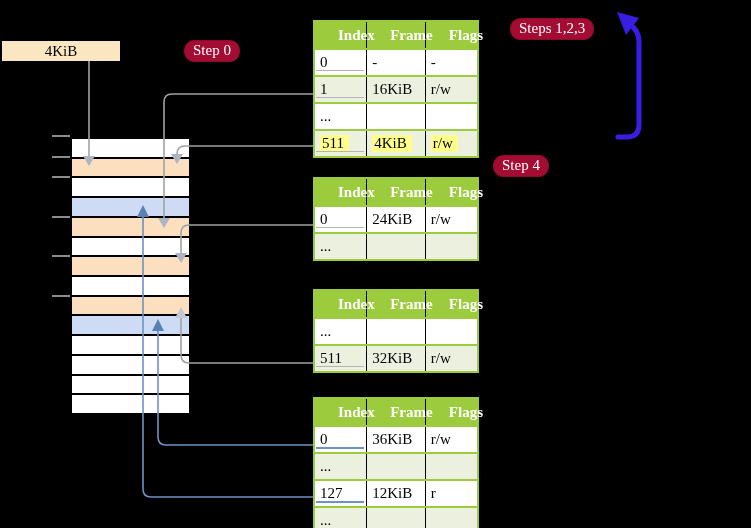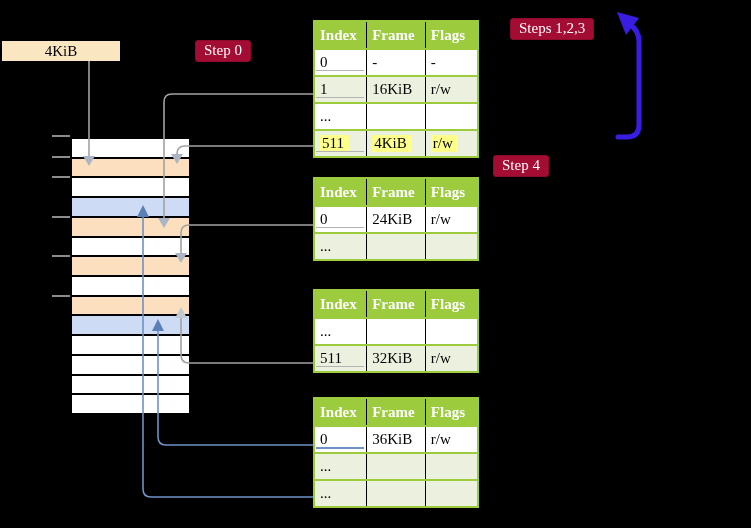--- a/index.html
+++ b/index.html
@@ -8,21 +8,21 @@
     overflow:hidden;font-family:"Liberation Serif","DejaVu Serif",serif;
   }
   
   .legend-box{
     position:absolute;left:2px;top:41px;width:118px;height:20px;
     background:#FAE7C2;color:#000;font-size:15px;line-height:20px;text-align:center;
   }
   
   .rlabel,.blabel{
     position:absolute;color:#fff;font-size:15px;line-height:17px;
-    padding:1px 8px 2px;border-radius:3px;white-space:nowrap;
+    padding:1px 8px 2px;border-radius:10px;white-space:nowrap;
   }
   .rlabel{background:#A30C33;border:1px solid #8E0A2B;}
   .blabel{background:#3A1DE3;border:1px solid #6F5FE8;}
   
   .memstrip{
     position:absolute;left:70px;top:137px;width:121px;height:278px;
     border:2px solid #000;background:#000;display:flex;flex-direction:column;
     box-sizing:border-box;
   }
   .mrow{flex:1;border-bottom:2px solid #000;}
@@ -32,21 +32,21 @@
   .mrow[data-color="blue"]{background:#CDDCF4;}
   .tick{position:absolute;left:52px;width:18px;height:2px;background:#8C8C8C;}
   
   .ptable{
     position:absolute;border-collapse:collapse;background:#fff;
     border:2px solid #9CCB3E;table-layout:fixed;width:166px;
     font-size:15px;color:#000;
   }
   .ptable th{
     background:#9CCB3E;color:#fff;font-weight:bold;text-align:left;
-    padding:2px 5px;height:22px;border-left:1px solid #000;
+    padding:2px 23px;height:22px;border-left:1px solid #000;
     border-bottom:2px solid #9CCB3E;font-size:15px;
   }
   .ptable td{
     padding:1px 5px;height:23px;border-left:1px solid #000;
     border-top:2px solid #9CCB3E;vertical-align:middle;
   }
   .ptable th:first-child,.ptable td:first-child{border-left:none;}
   .ptable tr.alt td{background:#EBF1DE;}
   .ptable td.idx{position:relative;}
   .ulink{position:absolute;left:1px;right:2px;bottom:4px;height:1px;background:#B3B3B3;}
@@ -54,21 +54,21 @@
   .hl{background:#FEFE8B;padding:0 5px 1px 2px;}
   svg.overlay{position:absolute;left:0;top:0;pointer-events:none;z-index:5;}
 </style>
 </head>
 <body>
 
 <div id="stage">
 
   <div class="legend-box">4KiB</div>
 
-  <div class="rlabel" style="left:195px;top:40px">Step 0</div>
+  <div class="rlabel" style="left:184px;top:40px">Step 0</div>
   <div class="rlabel" style="left:510px;top:18px">Steps 1,2,3</div>
   <div class="rlabel" style="left:493px;top:155px">Step 4</div>
 
   <div class="tick" style="top:135px"></div>
   <div class="tick" style="top:156px"></div>
   <div class="tick" style="top:176px"></div>
   <div class="tick" style="top:216px"></div>
   <div class="tick" style="top:255px"></div>
   <div class="tick" style="top:295px"></div>
 
@@ -197,20 +197,25 @@
       <tr>
         <td class="idx"><span>0</span><i class="ulink blue"></i></td>
         <td>36KiB</td>
         <td>r/w</td>
       </tr>
       <tr class="alt">
         <td class="idx">...</td>
         <td></td>
         <td></td>
       </tr>
+      <tr>
+        <td class="idx"><span>127</span><i class="ulink blue"></i></td>
+        <td>12KiB</td>
+        <td>r</td>
+      </tr>
       <tr class="alt">
         <td class="idx">...</td>
         <td></td>
         <td></td>
       </tr>
     </tbody>
   </table>
 
   <svg class="overlay" width="751" height="528" viewBox="0 0 751 528">
 

